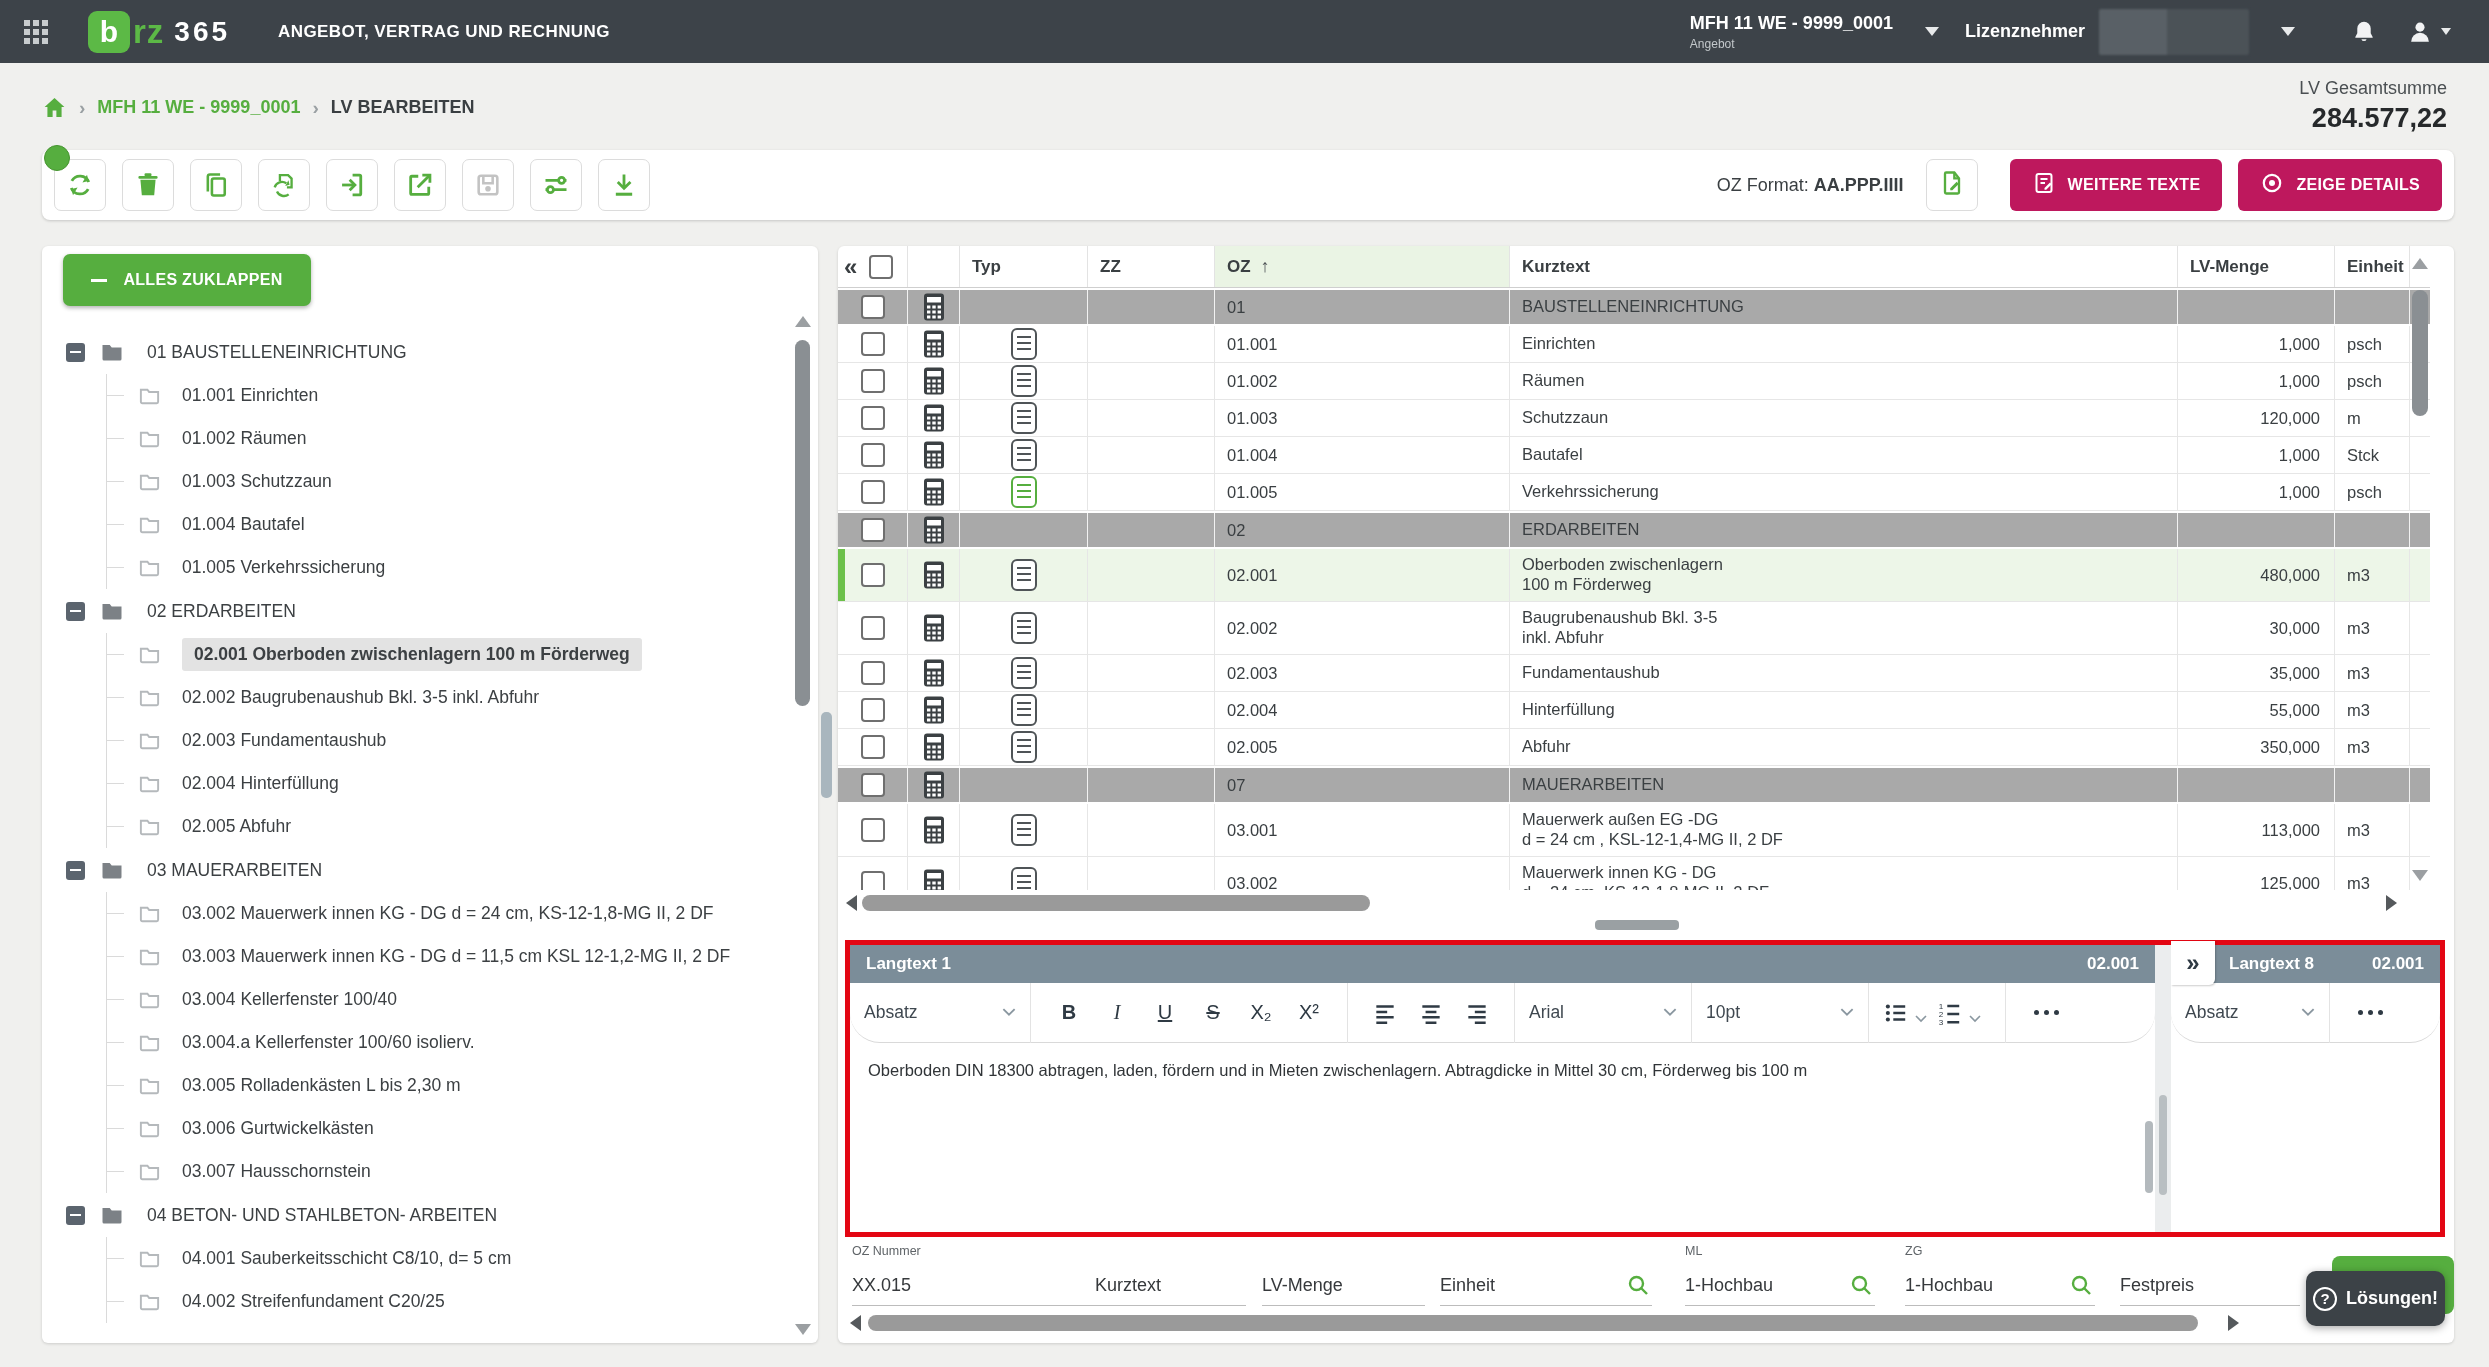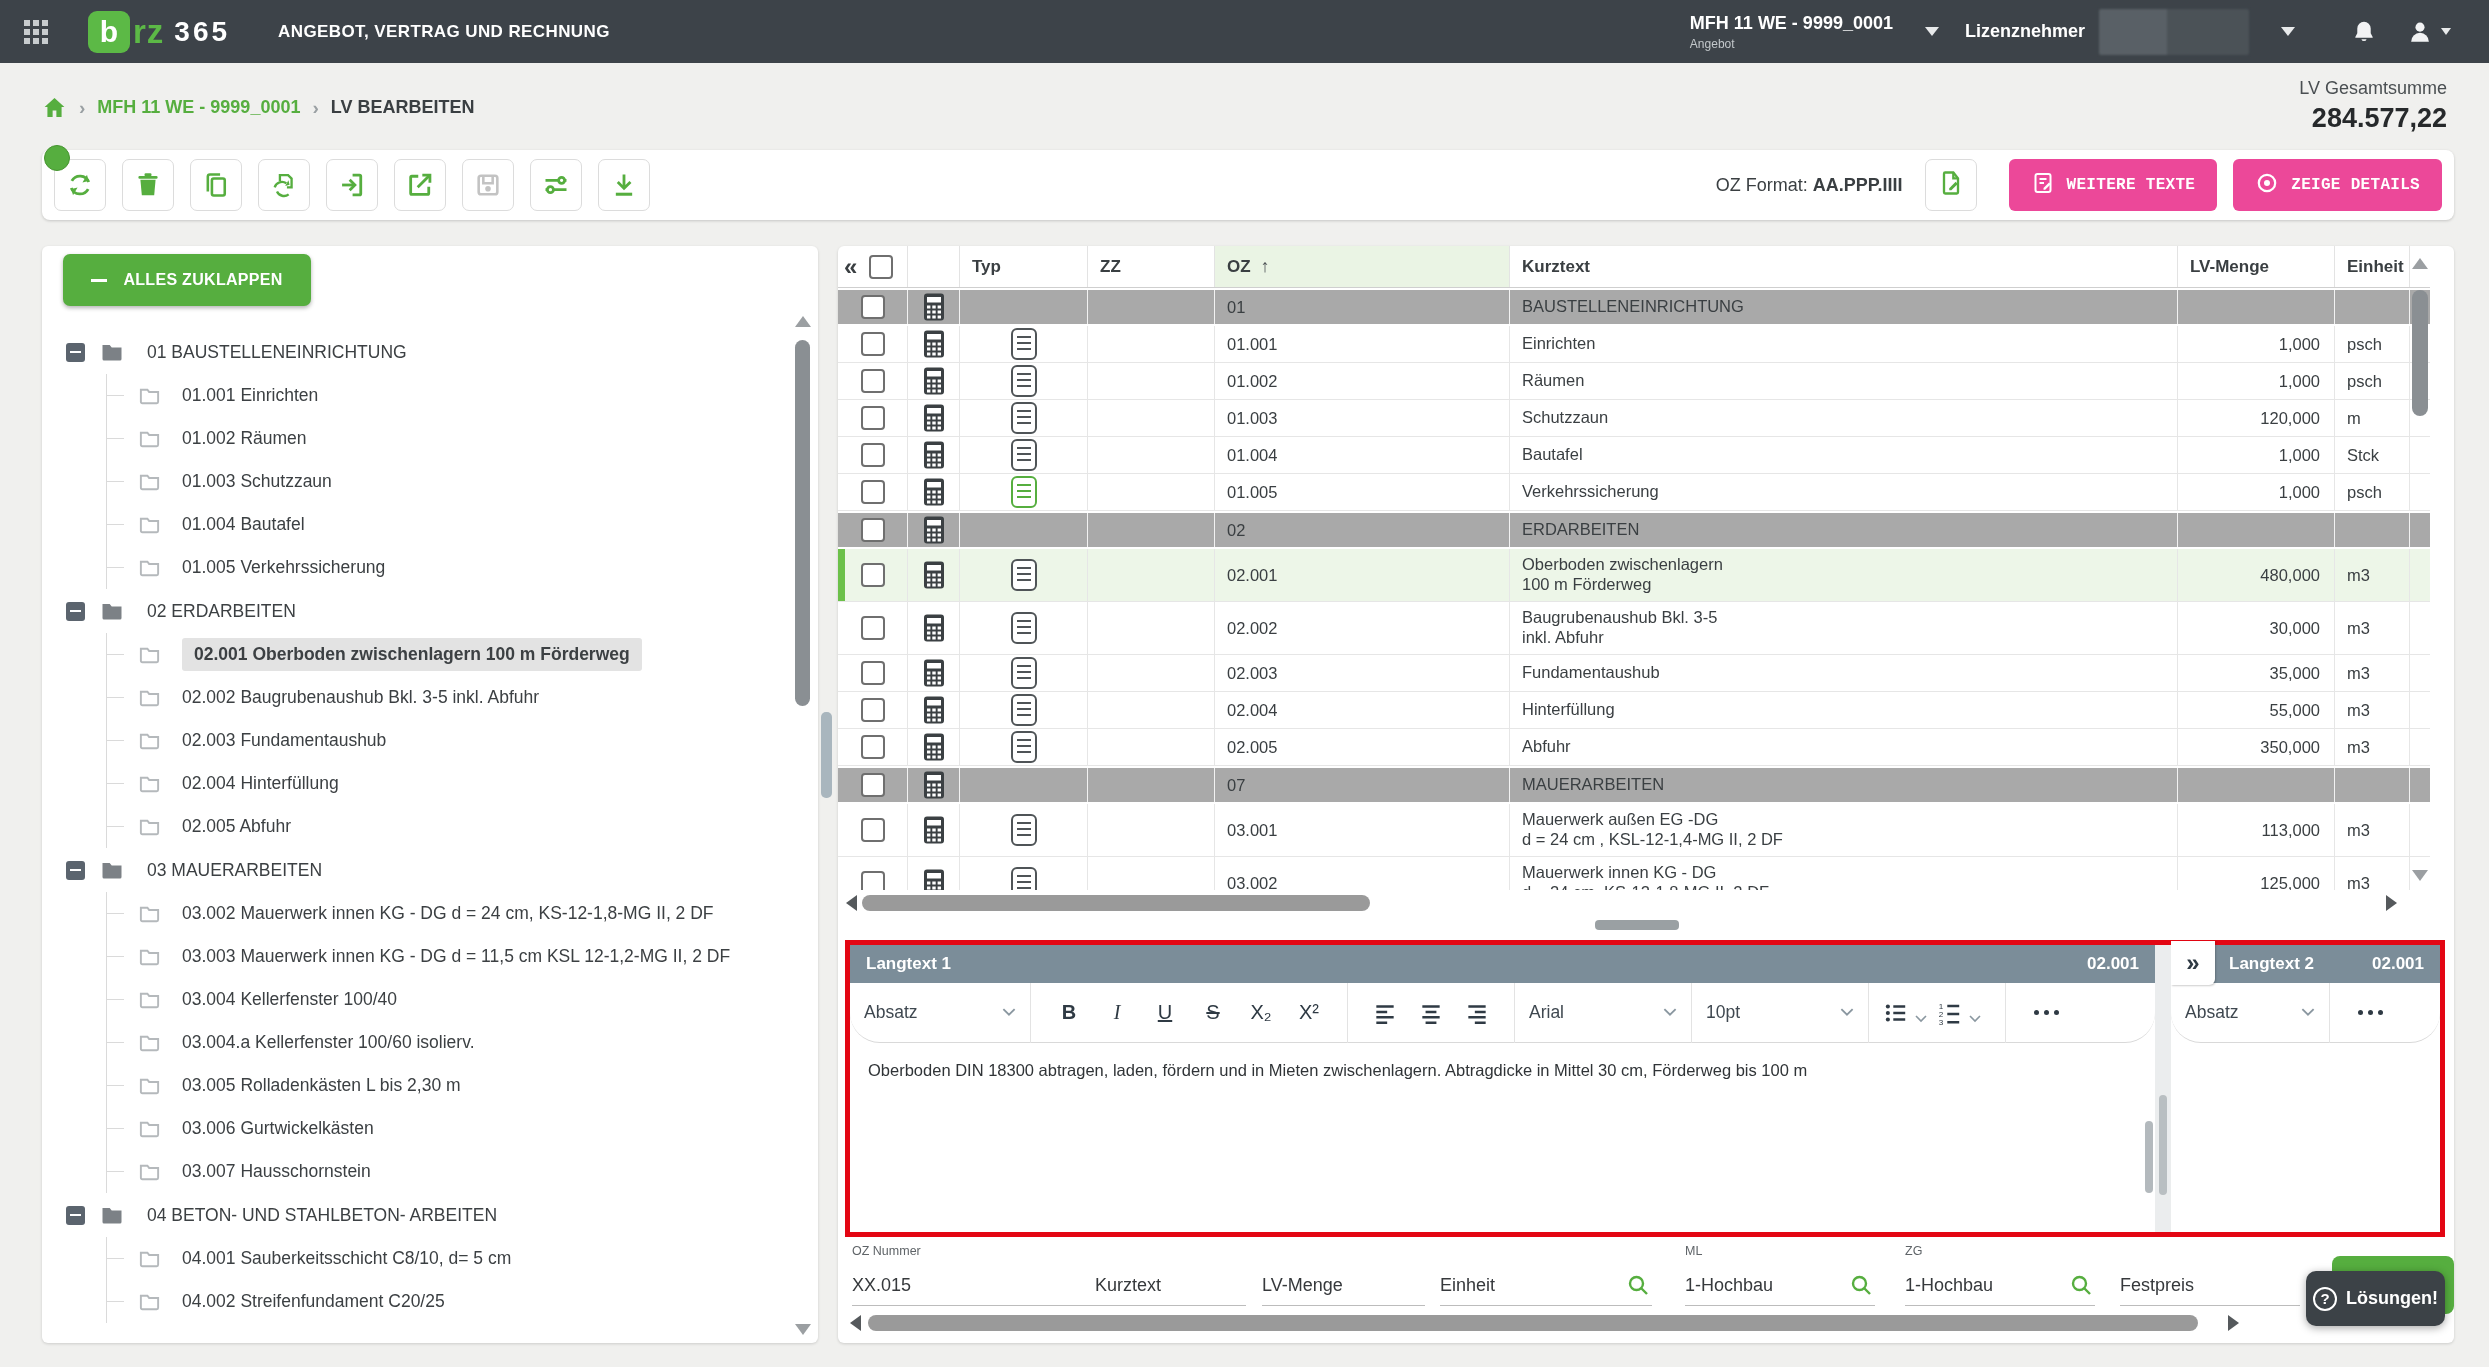--- a/index.html
+++ b/index.html
@@ -41,21 +41,21 @@
 
   
   #toolbarcard { position:absolute; left:42px; top:150px; width:2412px; height:70px; background:#fff; border-radius:8px; box-shadow:0 1px 3px rgba(0,0,0,.18); display:flex; align-items:center; padding:0 12px; }
   #status-dot { position:absolute; left:2px; top:-5px; width:26px; height:26px; border-radius:50%; background:#56ae3f; border:1px solid #45942f; }
   .tool-btn { width:52px; height:52px; border:1px solid #dcdcdc; border-radius:7px; background:#fff; display:flex; align-items:center; justify-content:center; margin-right:16px; color:#56ae3f; cursor:pointer; }
   .tool-btn svg { width:28px; height:28px; }
   .tool-btn.disabled { color:#c3c3c3; cursor:default; }
   .tb-spacer { flex:1; }
   .oz-format { font-size:18px; color:#3a3f42; margin-right:22px; white-space:nowrap; }
   .oz-format b { font-weight:700; }
-  .green-btn { height:52px; background:#ec4899; border-radius:6px; color:#fff; font-weight:700; font-size:16px; display:flex; align-items:center; padding:0 22px; margin-left:16px; cursor:pointer; letter-spacing:0.3px;font-family:Liberation Mono, monospace; }
+  .green-btn { height:52px; background:#be185d; border-radius:6px; color:#fff; font-weight:700; font-size:16px; display:flex; align-items:center; padding:0 22px; margin-left:16px; cursor:pointer; letter-spacing:0.3px; }
   .green-btn svg { width:24px; height:24px; margin-right:12px; }
 
   
   .panel { position:absolute; background:#fff; border-radius:6px; box-shadow:0 1px 3px rgba(0,0,0,.15); }
   #treepanel { left:42px; top:246px; width:776px; height:1097px; overflow:hidden; }
   #rightcard { left:838px; top:246px; width:1616px; height:1097px; overflow:hidden; }
 
   
   #collapse-all { position:absolute; left:21px; top:8px; width:248px; height:52px; background:#56ae3f; border-radius:7px; color:#fff; font-size:16px; font-weight:700; display:flex; align-items:center; justify-content:center; box-shadow:0 2px 4px rgba(0,0,0,.3); cursor:pointer; letter-spacing:0.3px; }
   #collapse-all .minus { width:16px; height:3px; background:#fff; margin-right:16px; }
@@ -1067,21 +1067,21 @@
           <span>Oberboden DIN 18300 abtragen, laden, fördern und in Mieten zwischenlagern. Abtragdicke in Mittel 30 cm, Förderweg bis 100 m</span>
           <div id="lt1-thumb"></div>
         </div>
       </div>
       <div id="lt-divider">
           <i></i>
         </div>
       <div id="lt2" class="lt-panel">
         <div class="lt-header">
           <span id="lt2-collapse">»</span>
-          <span>Langtext 2</span>
+          <span>Langtext 8</span>
           <span class="lt-oz">02.001</span>
         </div>
         <div class="lt-toolbar">
           <div class="lt-select" style="width:130px;">
             <span>Absatz</span>
             <span class="cdn">
                 <svg viewBox="0 0 12 8" width="14" height="9">
                   <path d="M1 1l5 5 5-5" fill="none" stroke="#8a97a0" stroke-width="1.6"></path>
                 </svg>
               </span>

